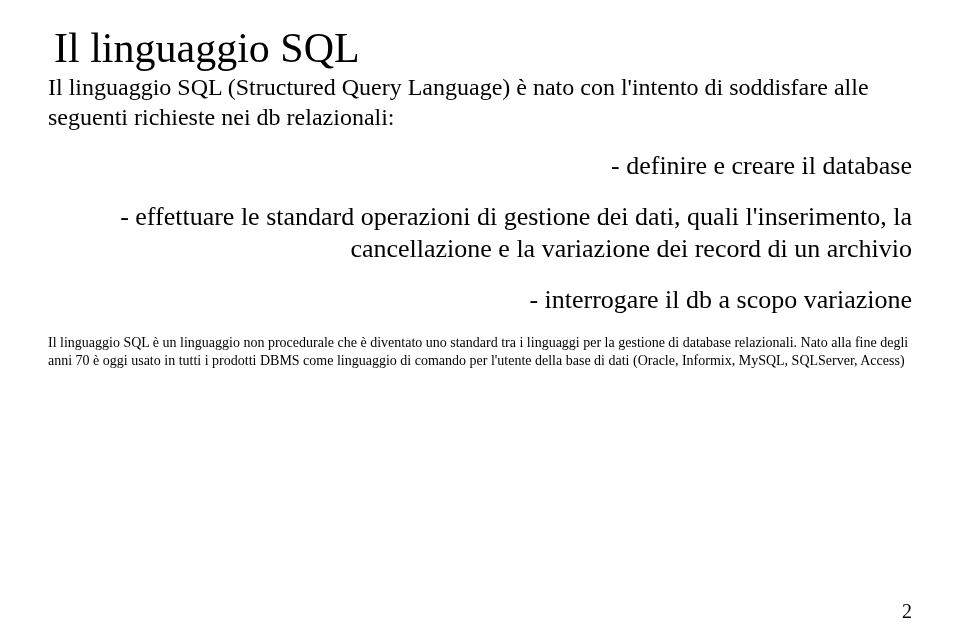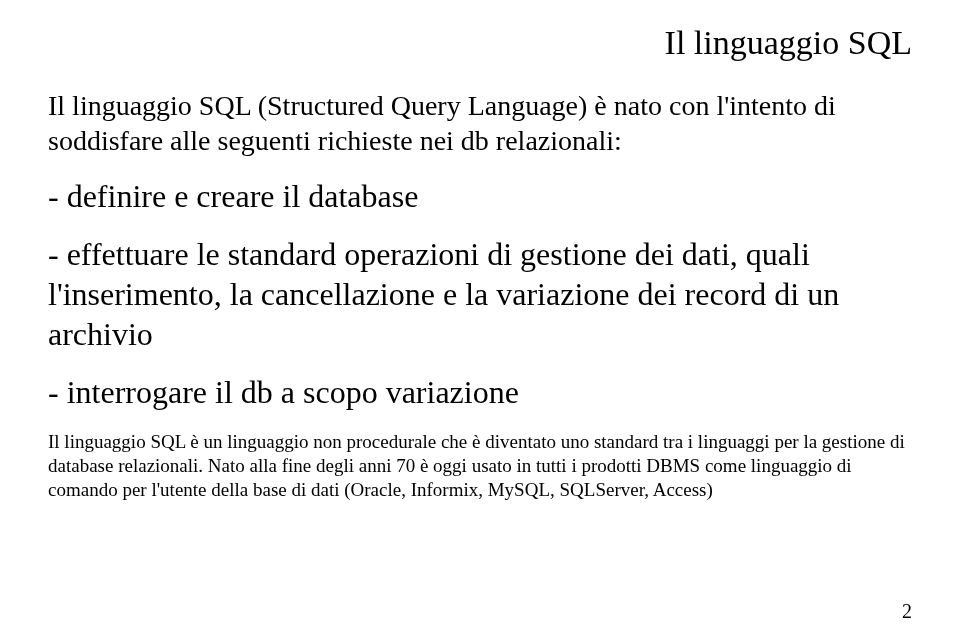--- a/index.html
+++ b/index.html
@@ -10,38 +10,37 @@
     body {
       width: 960px;
       height: 637px;
       background: #ffffff;
       font-family: "Times New Roman", Times, serif;
       color: #000000;
       padding: 24px 48px 16px 48px;
       position: relative;
     }
     .slide-title {
-      font-size: 34px;
+      font-size: 42px;
       font-weight: normal;
-      margin-bottom: 26px;
       margin-left: 6px;
-      text-align: right;
     }
     .intro-text {
-      font-size: 28px;
+      font-size: 24px;
       line-height: 1.25;
       margin-bottom: 18px;
     }
     .bullet-item {
-      font-size: 32px;
+      font-size: 26px;
       line-height: 1.25;
       margin-bottom: 18px;
+      text-align: right;
     }
     .footer-text {
-      font-size: 19px;
+      font-size: 14px;
       line-height: 1.25;
       margin-top: 8px;
     }
     .page-number {
       position: absolute;
       bottom: 14px;
       right: 48px;
       font-size: 20px;
     }
   </style>

